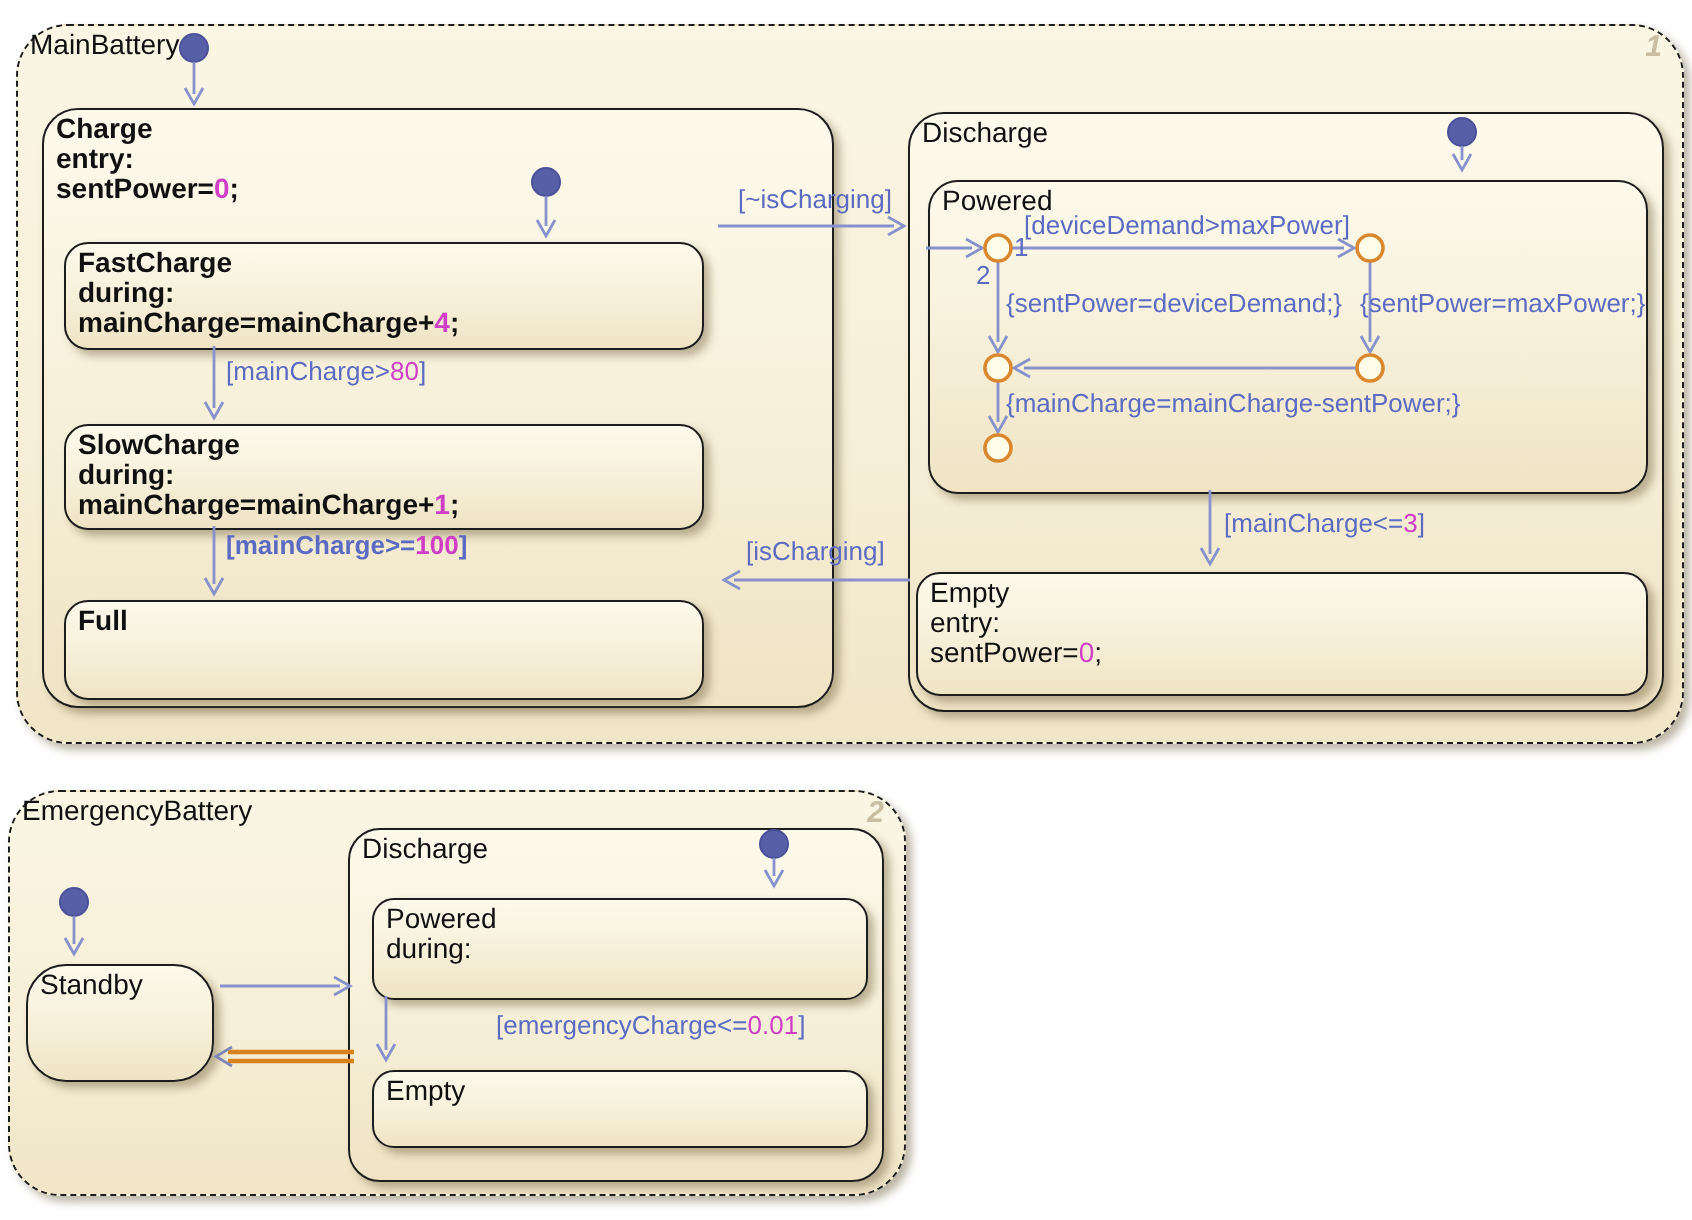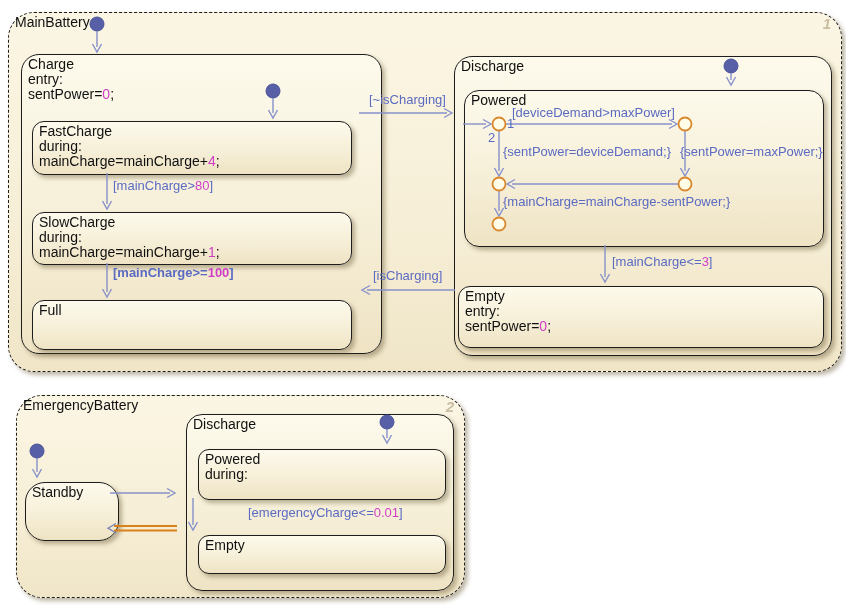--- a/index.html
+++ b/index.html
@@ -25,21 +25,21 @@
 </style>
 </head>
 <body>
 
 <div class="stage">
 
   <div class="state and-state" style="left:8px;top:12px;width:834px;height:360px;">
     <div class="st-text">MainBattery</div>
     <div class="badge" style="right:10px;top:2px;">1</div>
 
-    <div class="state" style="left:12px;top:41px;width:361px;height:300px;border-radius:18px;">
+    <div class="state" style="left:12px;top:41px;width:396px;height:300px;border-radius:18px;font-weight:bold;">
       <div class="st-text">
         <div>Charge</div>
         <div>entry:</div>
         <div><span>sentPower=</span><span class="num">0</span><span>;</span></div>
       </div>
 
       <div class="state" style="left:10px;top:66px;width:320px;height:54px;border-radius:12px;">
         <div class="st-text">
           <div>FastCharge</div>
           <div>during:</div>
@@ -72,21 +72,21 @@
       <div class="state" style="left:3px;top:229px;width:366px;height:62px;border-radius:12px;">
         <div class="st-text">
           <div>Empty</div>
           <div>entry:</div>
           <div><span>sentPower=</span><span class="num">0</span><span>;</span></div>
         </div>
       </div>
     </div>
   </div>
 
-  <div class="state and-state" style="left:16px;top:395px;width:449px;height:203px;">
+  <div class="state and-state" style="left:4px;top:395px;width:449px;height:203px;">
     <div class="st-text">EmergencyBattery</div>
     <div class="badge" style="right:10px;top:2px;">2</div>
 
     <div class="state" style="left:8px;top:86px;width:94px;height:59px;border-radius:20px;">
       <div class="st-text">Standby</div>
     </div>
 
     <div class="state" style="left:169px;top:18px;width:268px;height:177px;border-radius:16px;">
       <div class="st-text">Discharge</div>
 

